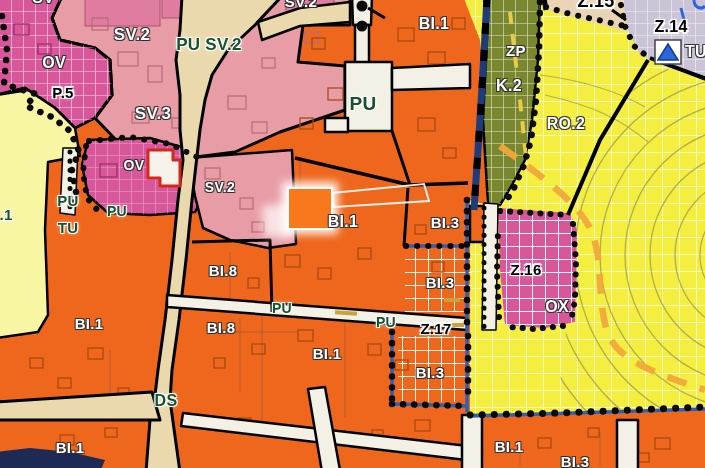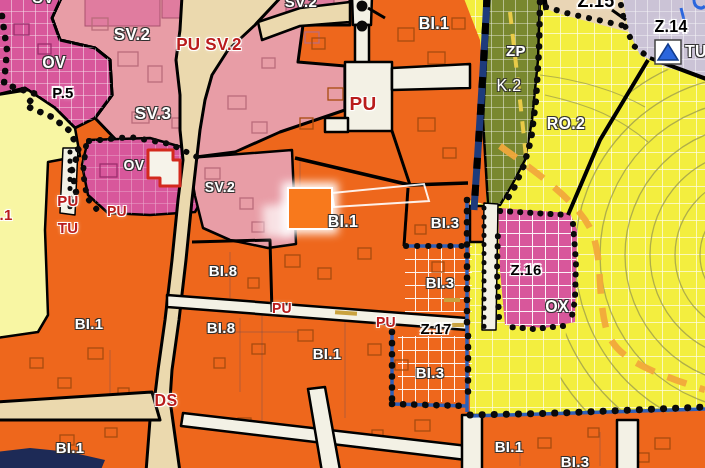--- a/index.html
+++ b/index.html
@@ -4,26 +4,26 @@
 <style>
   html,body{margin:0;padding:0;}
   body{width:705px;height:468px;overflow:hidden;background:#f3f1e5;}
   .map{position:relative;width:705px;height:468px;overflow:hidden;
        font-family:"Liberation Sans",sans-serif;}
   .map svg{position:absolute;left:0;top:0;}
   .lbl{position:absolute;transform:translate(-50%,-50%);white-space:nowrap;
        font-weight:bold;line-height:1;letter-spacing:.3px;pointer-events:none;}
   .w{color:#fff;text-shadow:-1px -1px 0 rgba(45,45,45,.9),1px -1px 0 rgba(45,45,45,.9),
      -1px 1px 0 rgba(45,45,45,.9),1px 1px 0 rgba(45,45,45,.9);}
-  .b{color:#b91c1c;text-shadow:-1px -1px 0 rgba(255,255,255,.95),1px -1px 0 rgba(255,255,255,.95),
+  .b{color:#14532d;text-shadow:-1px -1px 0 rgba(255,255,255,.95),1px -1px 0 rgba(255,255,255,.95),
      -1px 1px 0 rgba(255,255,255,.95),1px 1px 0 rgba(255,255,255,.95),0 0 4px rgba(255,255,255,.9);}
   .bb{color:#000;font-weight:800;text-shadow:-1.5px -1.5px 0 rgba(255,255,255,.95),
       1.5px -1.5px 0 rgba(255,255,255,.95),-1.5px 1.5px 0 rgba(255,255,255,.95),
       1.5px 1.5px 0 rgba(255,255,255,.95),0 0 5px rgba(255,255,255,.9);}
-  .heavy{font-weight:400;}
+  .heavy{font-weight:700;}
   .s14{font-size:14px}.s15{font-size:15px}.s16{font-size:16px}.s17{font-size:17px}
   .s18{font-size:18px}.s19{font-size:19px}.s20{font-size:16px}.s21{font-size:15px}
   .watermark{position:absolute;display:flex;align-items:center;gap:5px;
              transform:translate(0,-50%);pointer-events:none;}
   .wm-text{font-size:19px;font-weight:bold;color:rgba(255,255,255,.38);letter-spacing:1px;
            text-shadow:0 0 2px rgba(120,120,120,.25);}
 </style>
 </head>
 <body>
 

